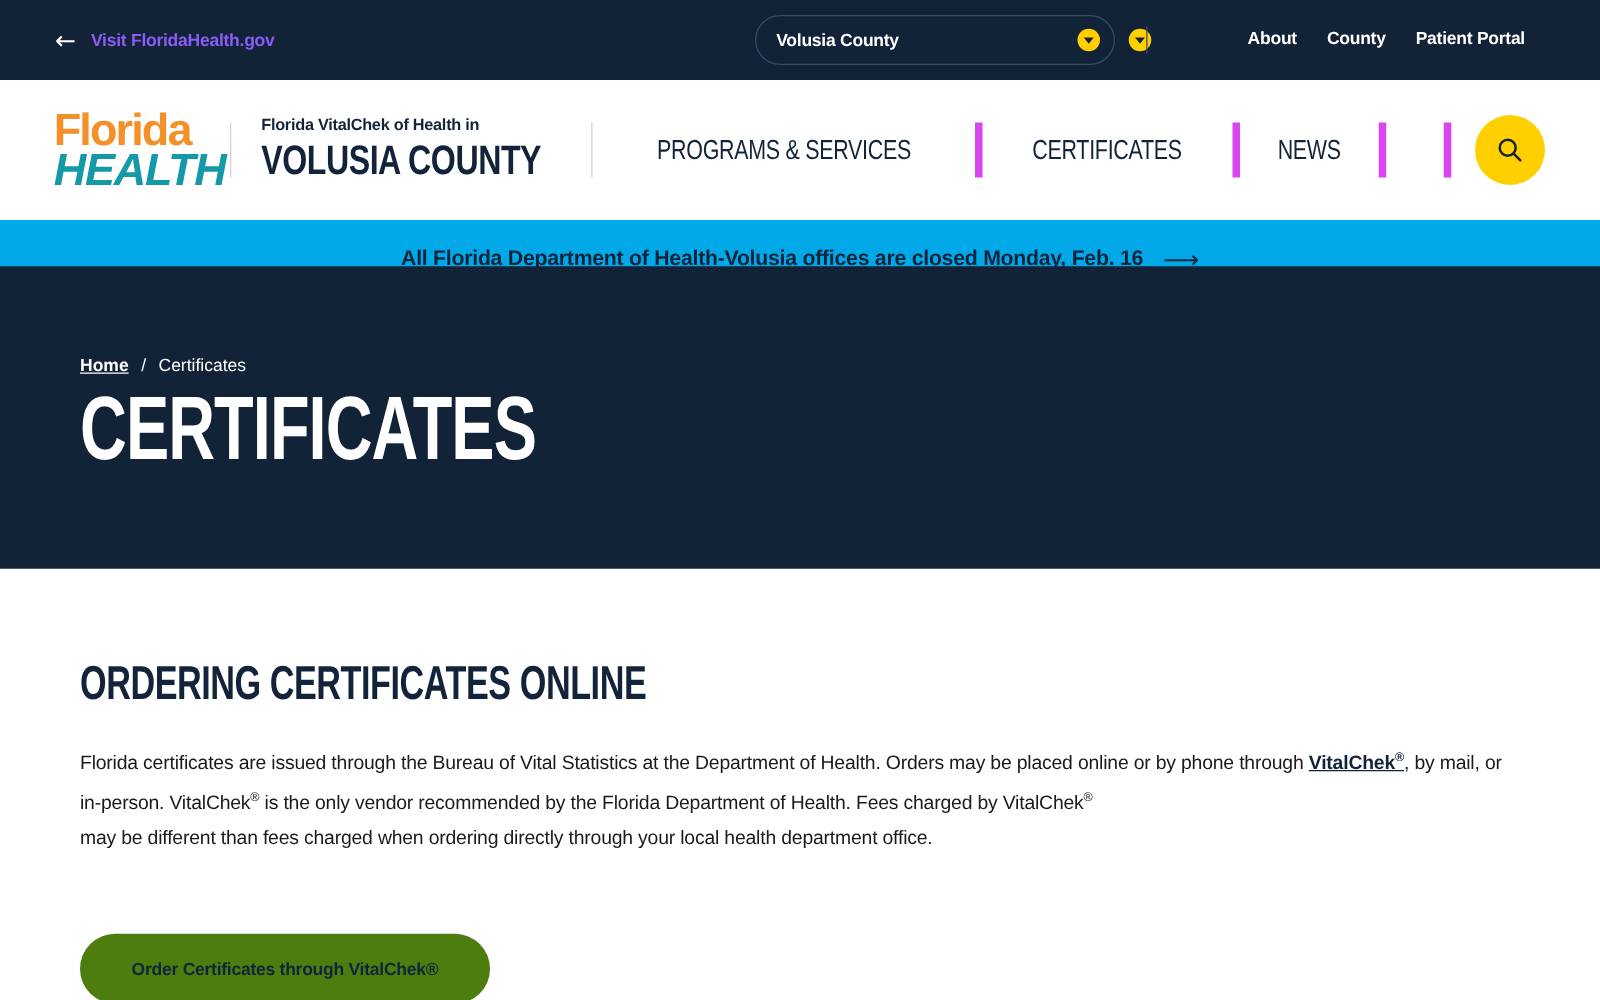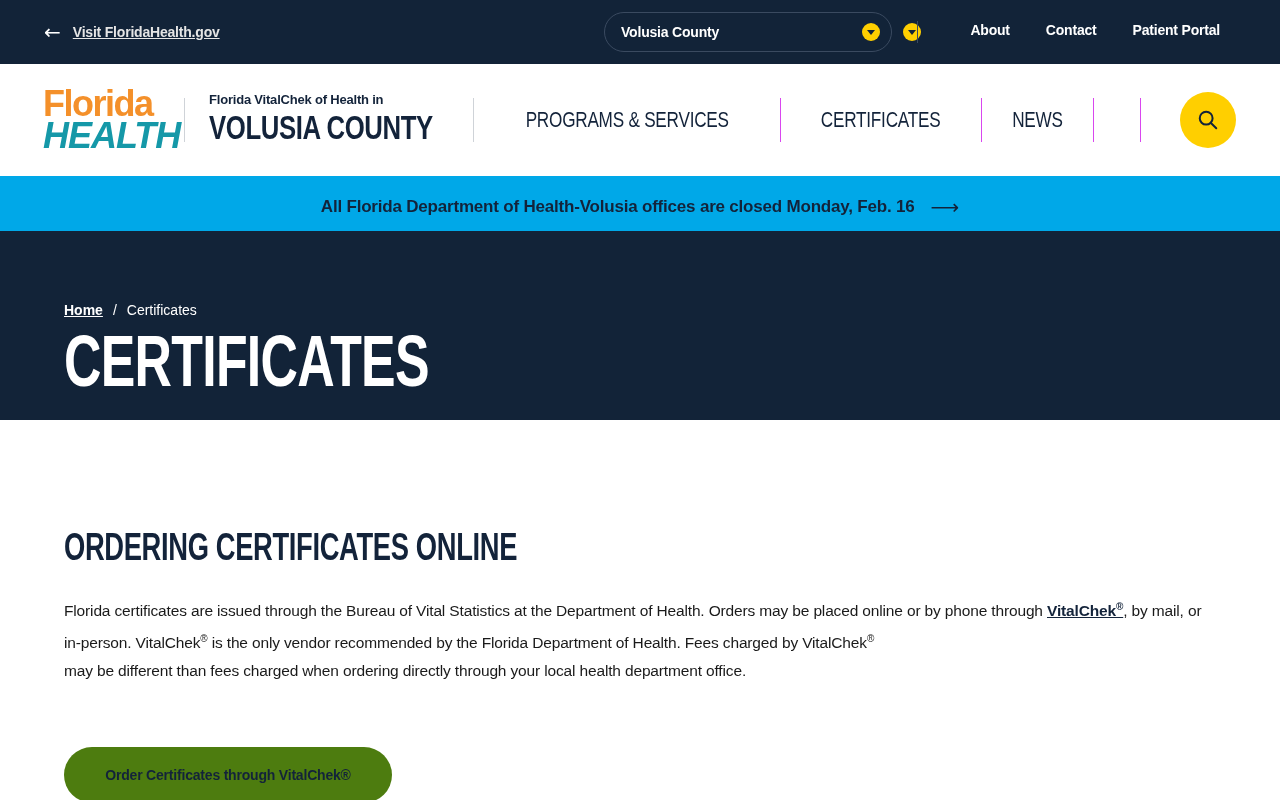--- a/index.html
+++ b/index.html
@@ -3,52 +3,52 @@
 <meta charset="utf-8">
 <style>
   * { box-sizing: border-box; margin: 0; padding: 0; }
   html, body { width: 1280px; height: 800px; overflow: hidden; background: #ffffff; }
   body { font-family: "Liberation Sans", "DejaVu Sans", sans-serif; color: #13233a; }
 
   
   .utility-bar { position: absolute; top: 0; left: 0; width: 1280px; height: 64px; background: #122338; }
   .back-link { position: absolute; left: 44px; top: 20px; display: flex; align-items: center; gap: 12px; color: #fff; text-decoration: none; }
   .back-arrow { font-size: 20px; line-height: 24px; color: #fff; font-family: "DejaVu Sans", sans-serif; }
-  .back-text { font-size: 14px; font-weight: bold; text-decoration: underline; letter-spacing: -0.2px; color: #e5e5e5; }
+  .back-text { font-size: 14px; font-weight: bold; letter-spacing: -0.2px; color: #8b5cf6; }
   .county-select { position: absolute; left: 604px; top: 12px; width: 288px; height: 40px; border: 1px solid #3a4a60; border-radius: 20px; display: flex; align-items: center; padding-left: 16px; }
   .county-select-text { color: #fff; font-size: 14px; font-weight: bold; letter-spacing: -0.2px; }
   .dd-circle { position: absolute; width: 18px; height: 18px; border-radius: 50%; background: #ffcf00; display: flex; align-items: center; justify-content: center; }
   .dd-circle::after { content: ""; width: 0; height: 0; border-left: 4px solid transparent; border-right: 4px solid transparent; border-top: 5px solid #122338; margin-top: 1px; }
   .county-select .dd-circle { right: 11px; top: 10px; }
   .extra-dd { left: 903px; top: 23px; }
   .extra-dd-line { position: absolute; left: 917px; top: 21px; width: 1px; height: 22px; background: #3a4a60; }
-  .utility-links { position: absolute; right: 60px; top: 22px; display: flex; gap: 36px; }
+  .utility-links { position: absolute; right: 60px; top: 22px; display: flex; gap: 24px; }
   .utility-links a { color: #fff; font-size: 14px; font-weight: bold; text-decoration: none; letter-spacing: -0.2px; }
 
   
   .main-header { position: absolute; top: 64px; left: 0; width: 1280px; height: 100px; background: #fff; }
   .logo { position: absolute; left: 43px; top: 22px; width: 118px; height: 68px; }
   .logo-florida { position: absolute; left: 0; top: 0; font-size: 36px; font-weight: bold; color: #f4902a; letter-spacing: -1.5px; line-height: 36px; }
   .logo-health { position: absolute; left: 0; top: 32px; font-size: 36px; font-weight: bold; color: #1598a8; letter-spacing: -1px; line-height: 36px; font-style: italic; }
   .header-divider { position: absolute; width: 1px; background: #cfd3d8; }
   .dept-line1 { position: absolute; left: 209px; top: 28px; font-size: 13px; font-weight: bold; color: #13233a; letter-spacing: -0.2px; }
   .dept-line2 { position: absolute; left: 209px; top: 44px; font-size: 33px; font-weight: bold; color: #13233a; letter-spacing: -0.5px; transform: scaleX(0.78); transform-origin: left; line-height: 40px; font-family: "Liberation Sans Narrow", "Liberation Sans", sans-serif; }
   .main-nav { position: absolute; left: 473px; top: 34px; height: 44px; display: flex; }
-  .nav-item { height: 44px; display: flex; align-items: center; border-right: 1px solid #d946ef; padding: 0 23px; color: #13233a; text-decoration: none; text-align: right; }
+  .nav-item { height: 44px; display: flex; align-items: center; border-right: 6px solid #d946ef; padding: 0 23px; color: #13233a; text-decoration: none; text-align: right; }
   .nav-item:first-child { border-left: 1px solid #cfd3d8; }
   .nav-label { font-size: 22px; letter-spacing: -0.3px; display: inline-block; transform: scaleX(0.78); transform-origin: center; white-space: nowrap; }
   .search-button { position: absolute; left: 1180px; top: 28px; width: 56px; height: 56px; border-radius: 50%; background: #ffcf00; display: flex; align-items: center; justify-content: center; border: none; cursor: pointer; }
 
   
   .alert-banner { position: absolute; top: 176px; left: 0; width: 1280px; height: 62px; background: #00a8e8; display: flex; align-items: center; justify-content: center; gap: 16px; text-decoration: none; }
   .alert-text { font-size: 17px; font-weight: bold; color: #13233a; letter-spacing: -0.2px; }
   .alert-arrow { font-size: 20px; color: #13233a; font-family: "DejaVu Sans", sans-serif; }
 
   
-  .hero { position: absolute; top: 231px; left: 0; width: 1280px; height: 189px; background: #122338; }
+  .hero { position: absolute; top: 213px; left: 0; width: 1280px; height: 242px; background: #122338; }
   .breadcrumb { position: absolute; left: 64px; top: 71px; display: flex; gap: 10px; font-size: 14px; color: #fff; }
   .breadcrumb a { color: #fff; font-weight: bold; text-decoration: underline; }
   .page-title { position: absolute; left: 64px; top: 92px; font-size: 72px; font-weight: bold; color: #fff; letter-spacing: -1px; transform: scaleX(0.72); transform-origin: left; line-height: 76px; white-space: nowrap; }
 
   
   .section-title { position: absolute; left: 64px; top: 524px; font-size: 38px; font-weight: bold; color: #13233a; letter-spacing: -0.5px; transform: scaleX(0.72); transform-origin: left; line-height: 46px; white-space: nowrap; }
   .body-text { position: absolute; left: 64px; top: 593px; width: 1140px; font-size: 15.5px; line-height: 28px; color: #1a1a1a; letter-spacing: -0.15px; }
   .body-text a { color: #13233a; font-weight: bold; text-decoration: underline; }
   .body-text sup { font-size: 10px; }
   .cta-button { position: absolute; left: 64px; top: 701px; width: 328px; height: 56px; border-radius: 28px; background: #4d7c0f; border: none; display: flex; align-items: center; justify-content: center; color: #13233a; font-size: 14px; font-weight: bold; letter-spacing: -0.2px; cursor: pointer; margin-top: 46px; }
@@ -62,21 +62,21 @@
     <span class="back-text">Visit FloridaHealth.gov</span>
   </a>
   <div class="county-select">
     <span class="county-select-text">Volusia County</span>
     <span class="dd-circle"></span>
   </div>
   <span class="dd-circle extra-dd"></span>
   <span class="extra-dd-line"></span>
   <nav class="utility-links">
     <a href="#">About</a>
-    <a href="#">Contact</a>
+    <a href="#">County</a>
     <a href="#">Patient Portal</a>
   </nav>
 </div>
 
 <header class="main-header">
   <a class="logo" href="#">
     <span class="logo-florida">Florida</span>
     <span class="logo-health">HEALTH</span>
   </a>
   <span class="header-divider" style="left:184px; top:34px; height:44px;"></span>

